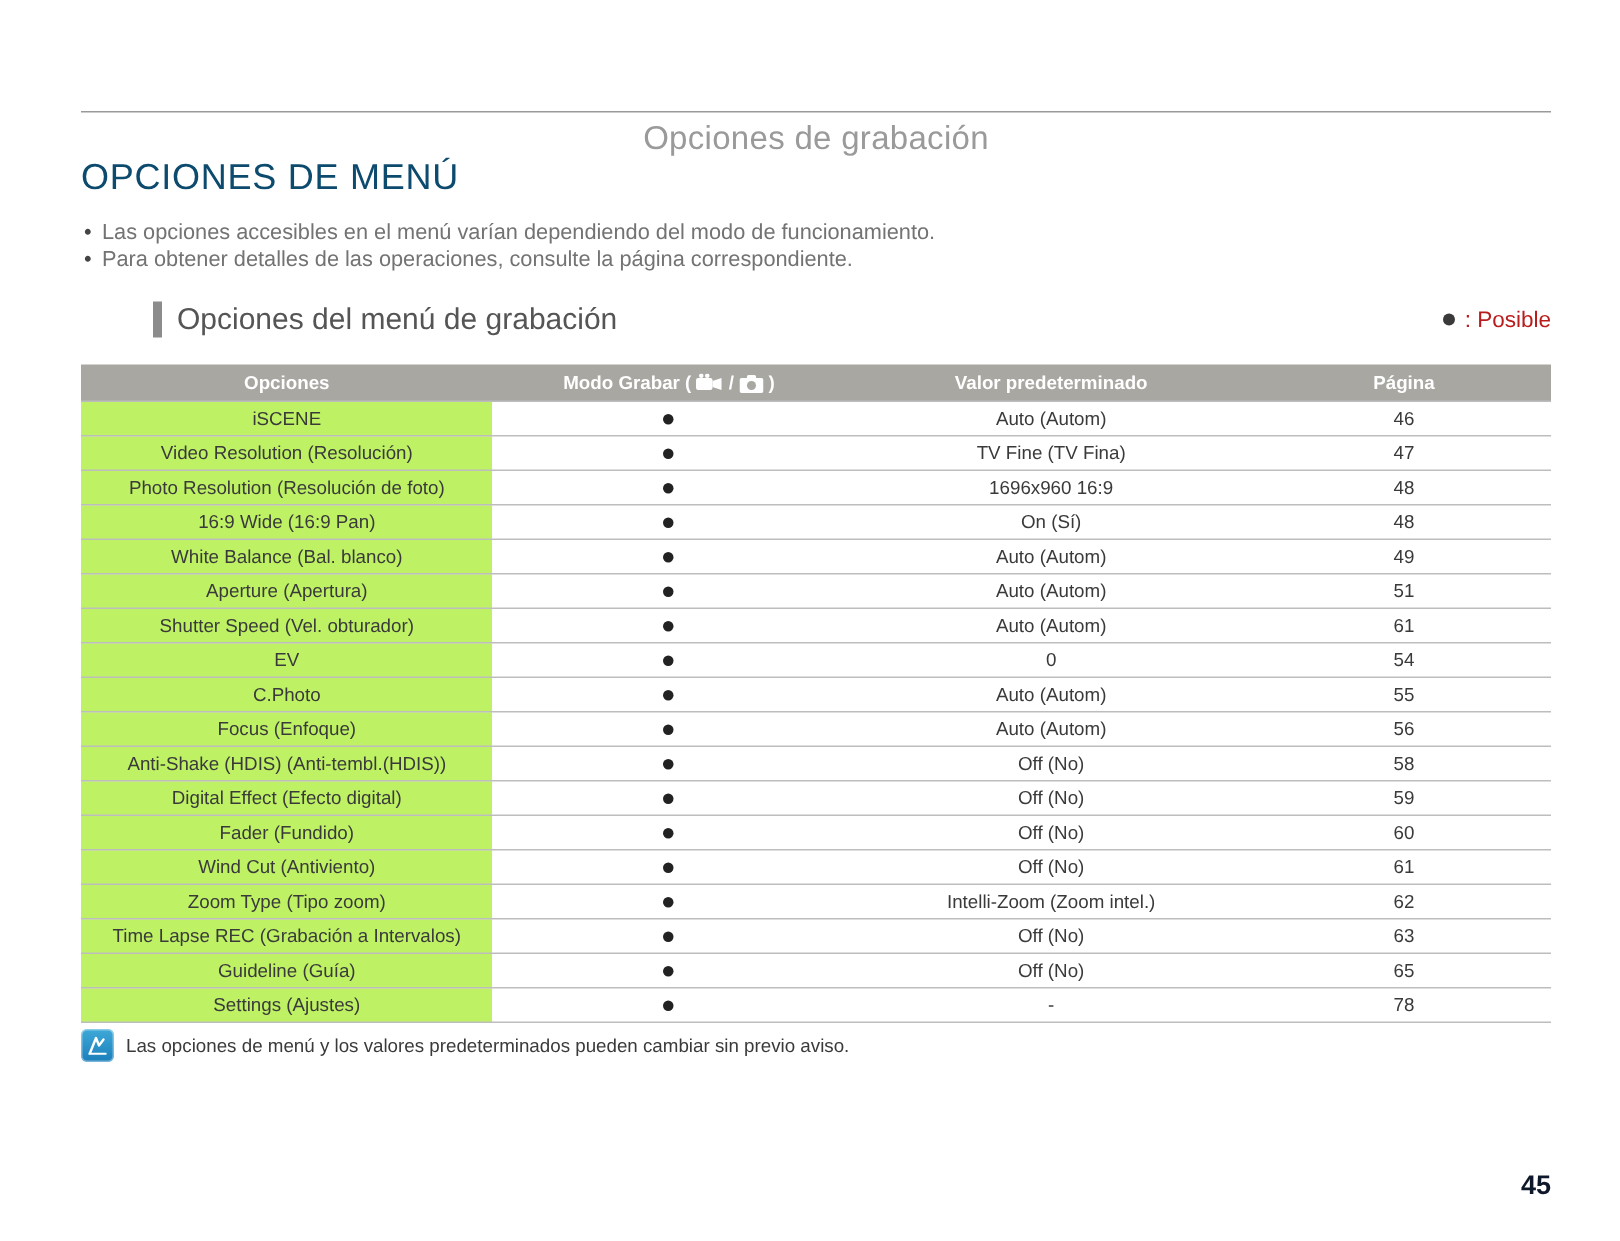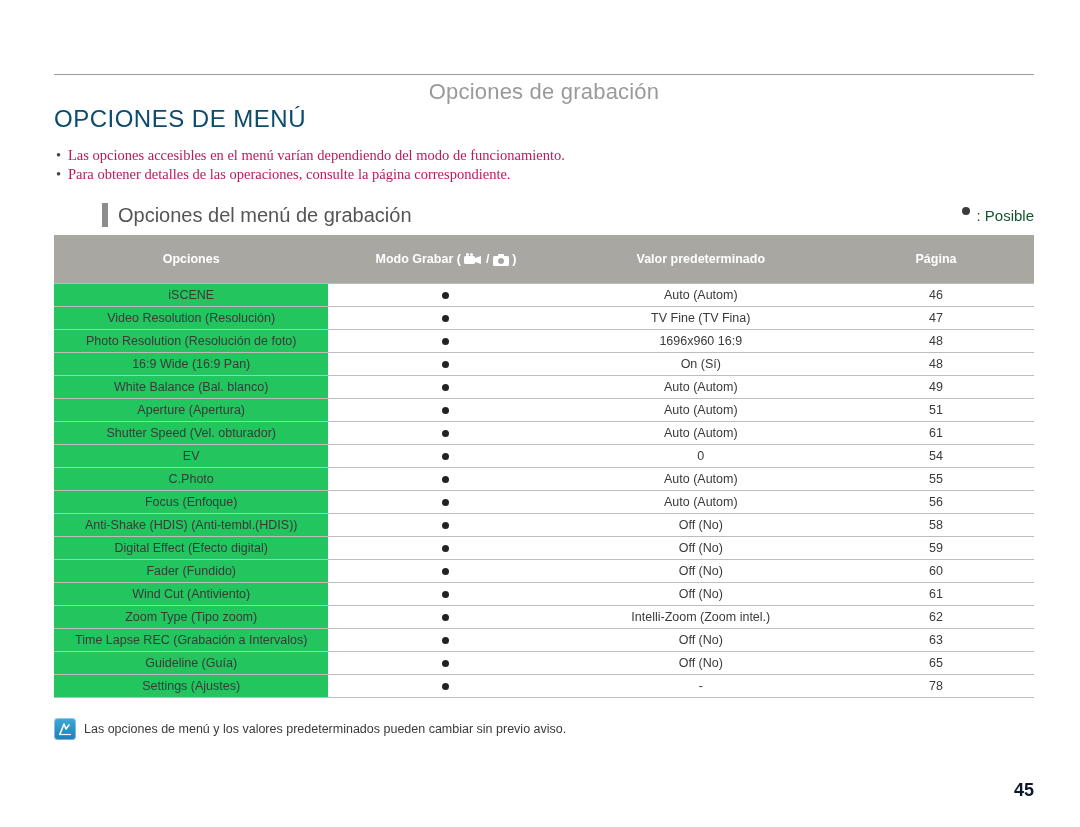--- a/index.html
+++ b/index.html
@@ -27,90 +27,89 @@
     font-size:24px;
     color:#0c4a6e;
     font-weight:400;
     letter-spacing:0.5px;
     margin:0 0 14px 0;
   }
   ul.notes{
     list-style:none;
     padding:0;margin:0 0 20px 0;
     font-size:14.5px;
-    color:#be185d;
-    font-family:Liberation Serif, serif;
+    color:#737373;
   }
   ul.notes li{
     margin:2px 0;
     padding-left:14px;
     position:relative;
   }
   ul.notes li:before{
     content:"•";
     position:absolute;left:2px;top:0;
     color:#444;
   }
   .subhead-row{
     display:flex;
     align-items:center;
     justify-content:space-between;
-    margin-bottom:8px;
+    margin-bottom:18px;
     padding-left:48px;
   }
   .subhead{
     display:flex;align-items:center;
     font-size:20px;color:#555;
   }
   .subhead .bar{
     display:inline-block;
     width:6px;height:24px;
     background:#8c8c8c;
     margin-right:10px;
   }
   .legend{
-    font-size:15px;color:#14532d;display:flex;
+    font-size:15px;color:#b91c1c;display:flex;align-items:center;
   }
   .dot{
     display:inline-block;width:8px;height:8px;border-radius:50%;
     background:#3a3a3a;margin-right:6px;
   }
   table{
     width:100%;
     border-collapse:collapse;
     font-size:12.5px;
     table-layout:fixed;
   }
   th{
     background:#a9a7a2;
     color:#fff;
     font-weight:700;
     font-size:12.5px;
-    padding:17px 4px;
+    padding:5px 4px;
     text-align:center;
     border-bottom:1px solid #bdbdbd;
   }
   td{
     padding:4px 4px;
     border-bottom:1px solid #bdbdbd;
     text-align:center;
     color:#3a3a3a;
   }
   td.opt{
-    background:#22c55e;
+    background:#bef264;
     text-align:center;
   }
   .tdot{
     display:inline-block;width:7px;height:7px;border-radius:50%;
     background:#222;
   }
   .mode-icon svg{vertical-align:-3px;}
   .footnote{
     display:flex;align-items:center;
-    margin-top:20px;
+    margin-top:4px;
     font-size:12.5px;
     color:#3a3a3a;
     text-align:center;
   }
   .info-icon{
     width:22px;height:22px;
     border-radius:4px;
     background:linear-gradient(#3fa9d8,#1b7fbb);
     display:flex;align-items:center;justify-content:center;
     margin-right:8px;

